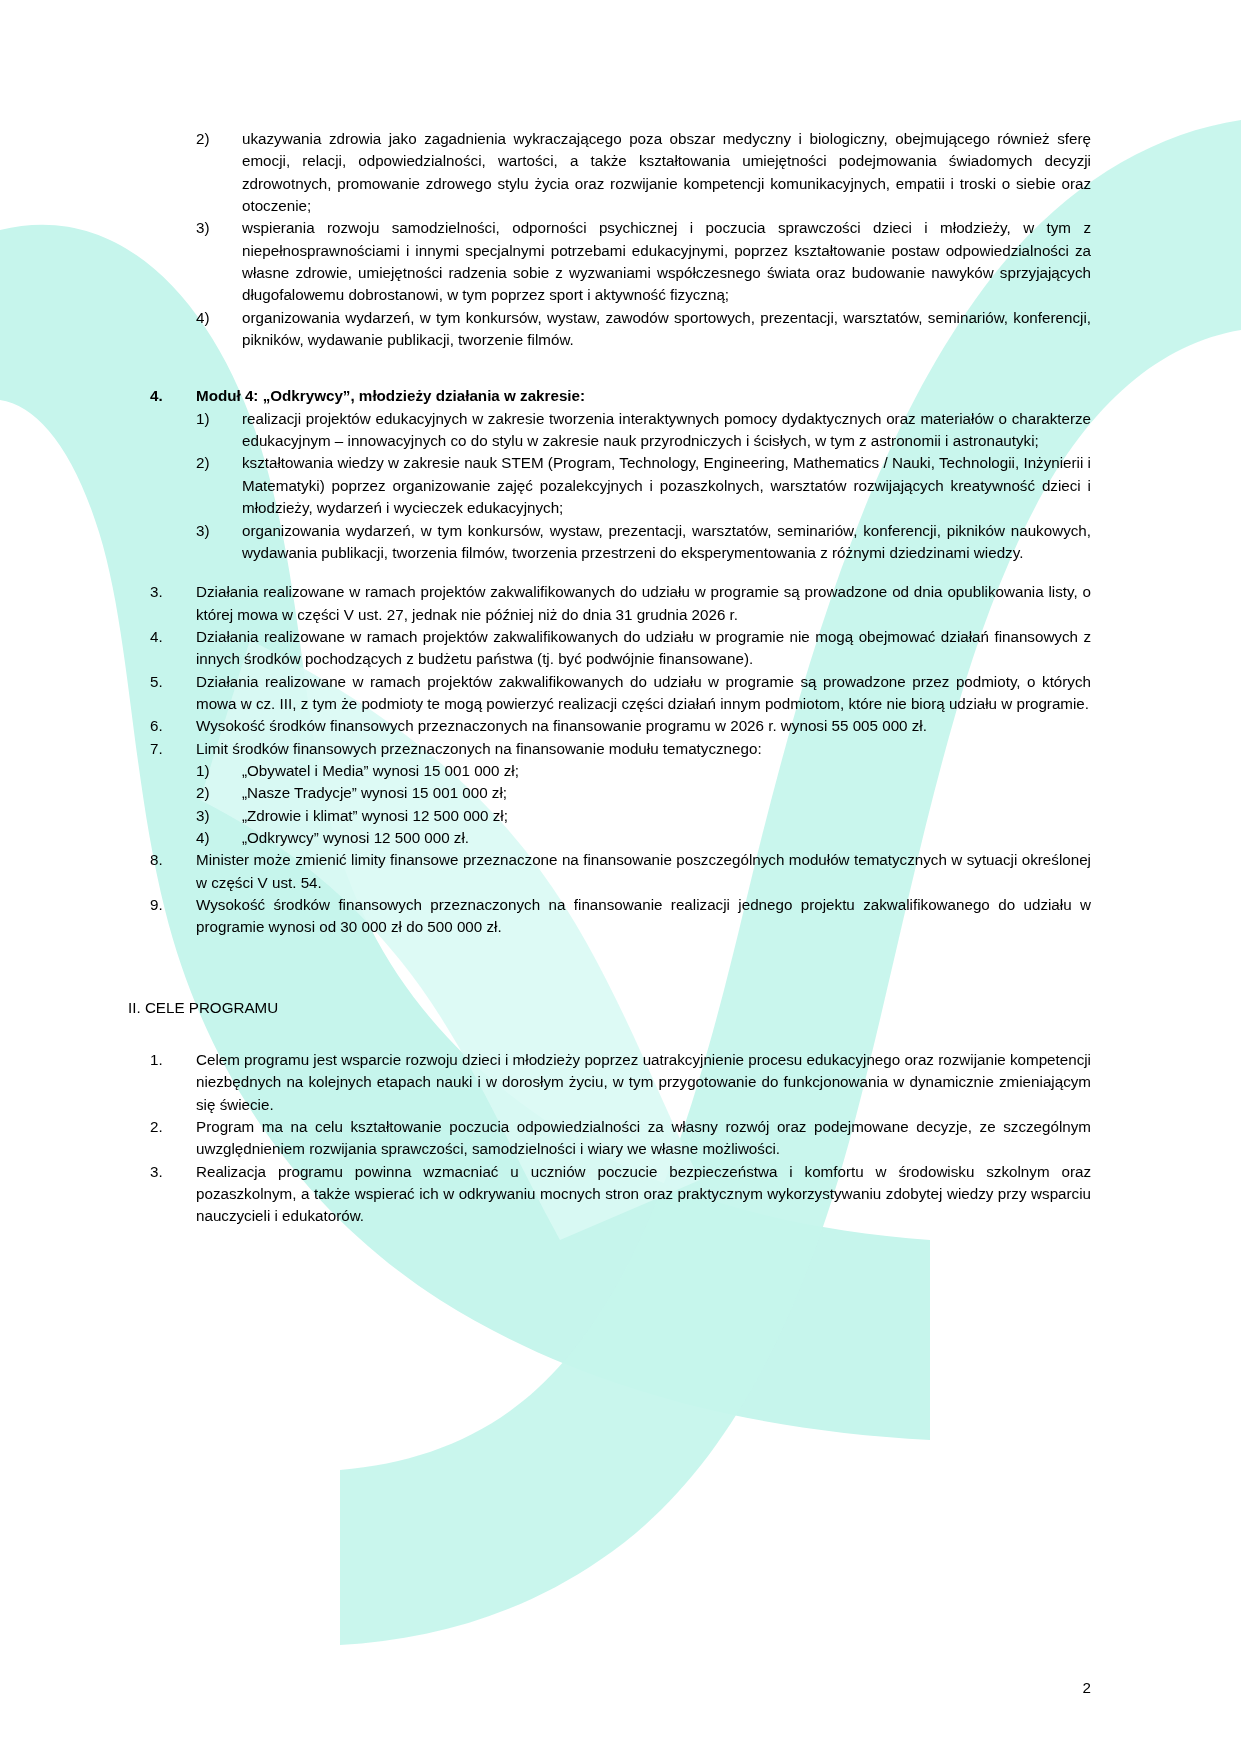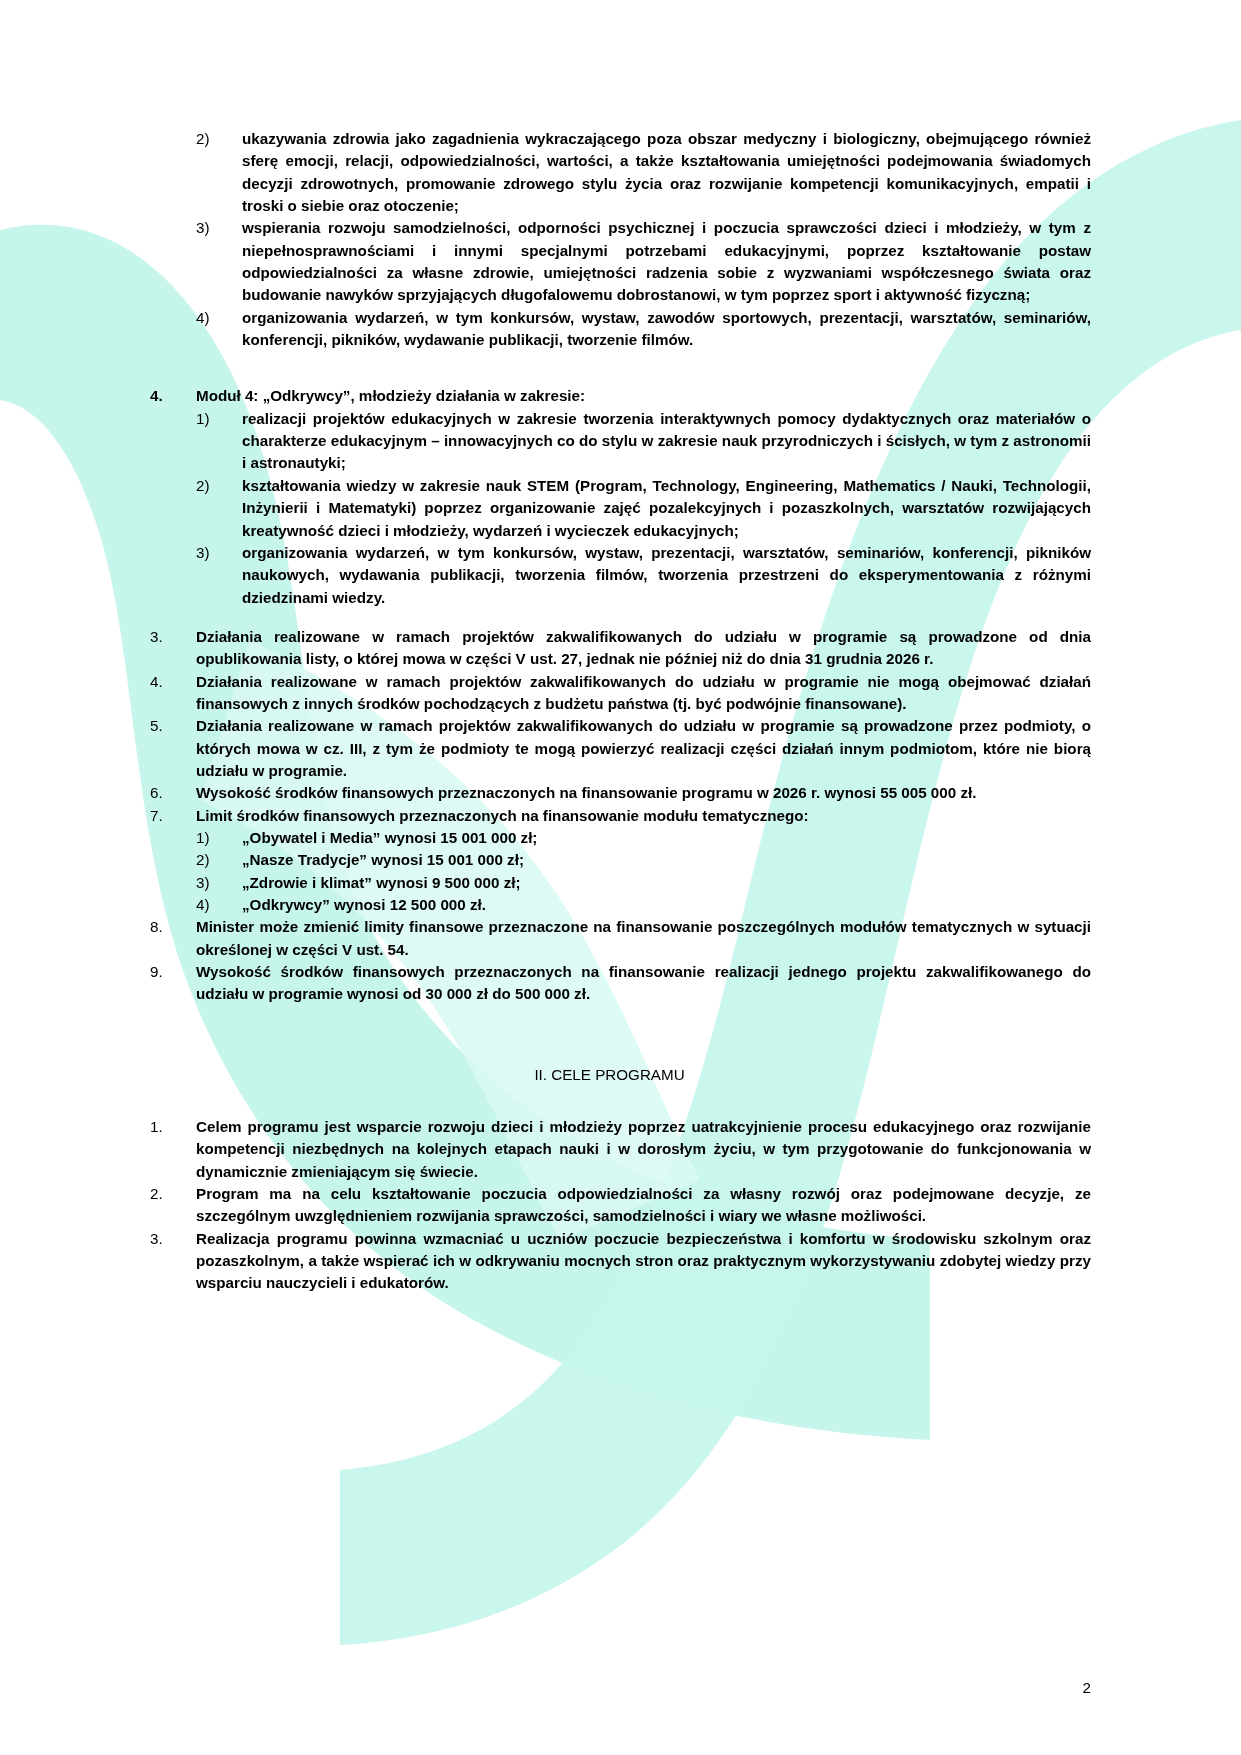--- a/index.html
+++ b/index.html
@@ -42,34 +42,32 @@
     grid-template-columns: 46px 1fr;
     column-gap: 0;
   }
   .row > .marker {
     text-align: left;
     white-space: nowrap;
   }
   .row > .txt {
     text-align: justify;
     text-justify: inter-word;
-    font-weight: bold;
   }
   .lvl1 { margin-left: 0; }
   .lvl2 { margin-left: 46px; }
 
   .bold { font-weight: bold; }
 
   .block-gap { height: 17px; }
   .block-gap-lg { height: 34px; }
 
   .section-head {
     margin-left: -22px;
     font-size: 15.2px;
-    text-align: center;
   }
 
   .page-num {
     position: absolute;
     right: 150px;
     bottom: 56px;
     font-size: 15.2px;
     z-index: 3;
   }
 </style>
@@ -151,21 +149,21 @@
       <div class="row lvl2">
         <span class="marker">1)</span>
         <span class="txt">„Obywatel i Media” wynosi 15 001 000 zł;</span>
       </div>
       <div class="row lvl2">
         <span class="marker">2)</span>
         <span class="txt">„Nasze Tradycje” wynosi 15 001 000 zł;</span>
       </div>
       <div class="row lvl2">
         <span class="marker">3)</span>
-        <span class="txt">„Zdrowie i klimat” wynosi 9 500 000 zł;</span>
+        <span class="txt">„Zdrowie i klimat” wynosi 12 500 000 zł;</span>
       </div>
       <div class="row lvl2">
         <span class="marker">4)</span>
         <span class="txt">„Odkrywcy” wynosi 12 500 000 zł.</span>
       </div>
     </div>
 
     <div>
       <div class="row lvl1">
         <span class="marker">8.</span>

